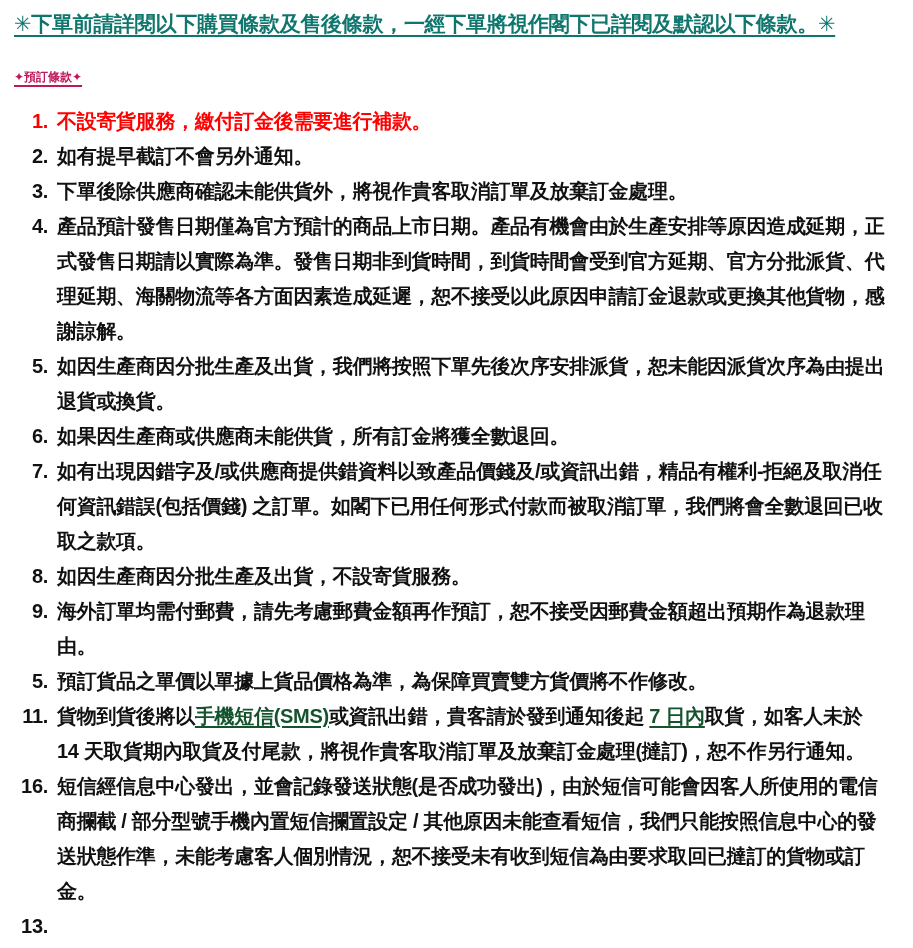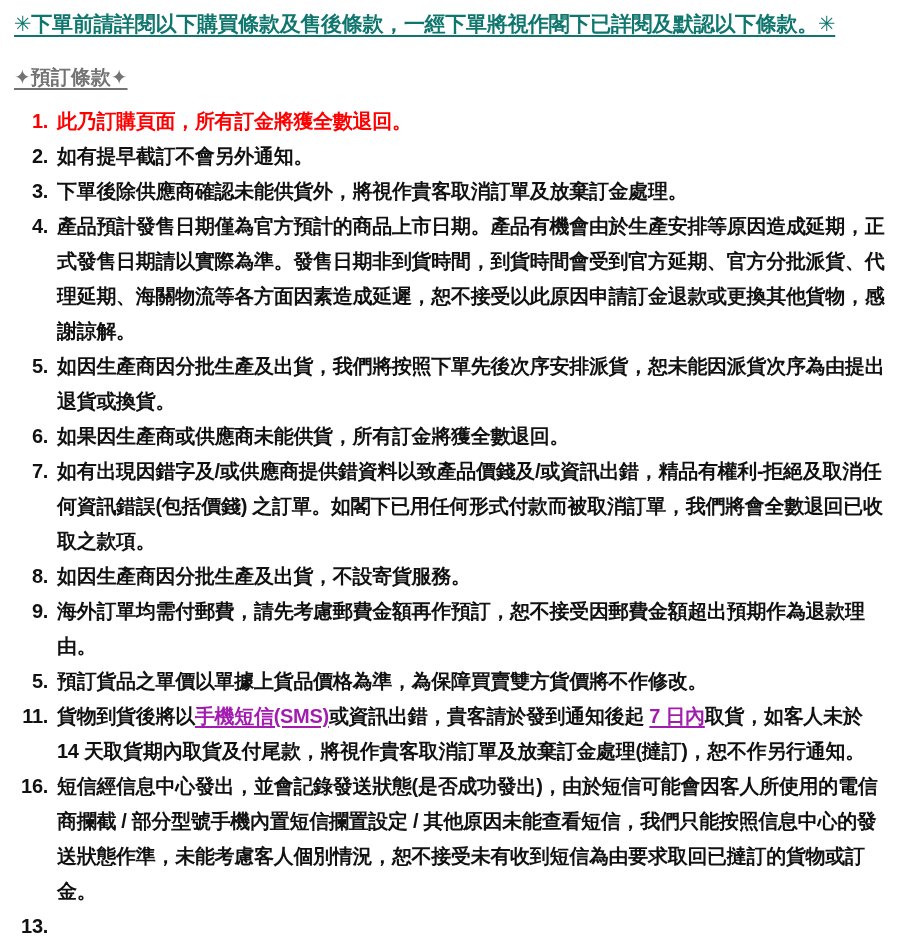--- a/index.html
+++ b/index.html
@@ -25,23 +25,23 @@
     font-size: 21px;
     line-height: 31px;
     color: #0f766e;
     text-decoration: underline;
     text-decoration-thickness: 2px;
     text-underline-offset: 4px;
     letter-spacing: -0.3px;
   }
   .section-title {
     margin: 23px 10px 0 10px;
-    font-size: 20px;
+    font-size: 12px;
     line-height: 31px;
-    color: #737373;
+    color: #be185d;
     text-decoration: underline;
     text-decoration-thickness: 2px;
     text-underline-offset: 4px;
   }
   .terms {
     margin-top: 11px;
   }
   .term {
     display: flex;
     align-items: flex-start;
@@ -56,36 +56,36 @@
     white-space: nowrap;
   }
   .term .txt {
     flex: 1 1 auto;
     max-width: 831px;
     word-break: normal;
     overflow-wrap: break-word;
   }
   .term.red, .term.red .num { color: #ff0000; }
   .seg-red-underline {
-    color: #a21caf;
+    color: #14532d;
     text-decoration: underline;
     text-decoration-thickness: 2px;
     text-underline-offset: 3px;
   }
 </style>
 </head>
 <body>
 
 <div class="page">
   <div class="notice">✳下單前請詳閱以下購買條款及售後條款，一經下單將視作閣下已詳閱及默認以下條款。✳</div>
   <div class="section-title">✦預訂條款✦</div>
   <div class="terms">
       <div class="term red">
         <span class="num">1.</span>
-        <span class="txt"><span>此乃訂購頁面，所有訂金將獲全數退回。</span></span>
+        <span class="txt"><span>不設寄貨服務，繳付訂金後需要進行補款。</span></span>
       </div>
       <div class="term">
         <span class="num">2.</span>
         <span class="txt"><span>如有提早截訂不會另外通知。</span></span>
       </div>
       <div class="term">
         <span class="num">3.</span>
         <span class="txt"><span>下單後除供應商確認未能供貨外，將視作貴客取消訂單及放棄訂金處理。</span></span>
       </div>
       <div class="term">

